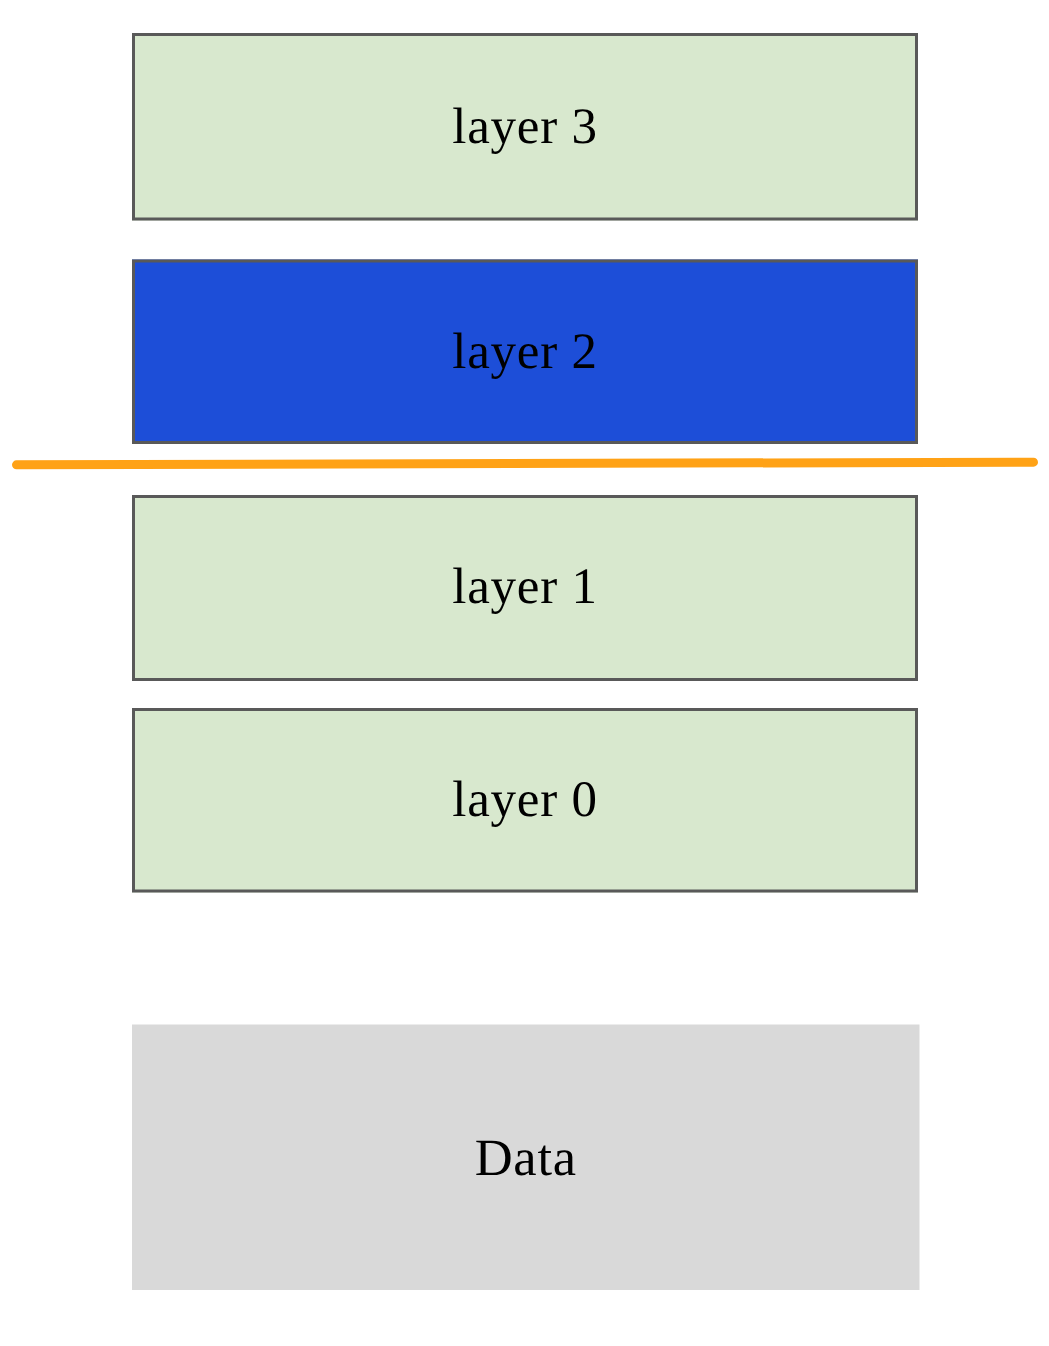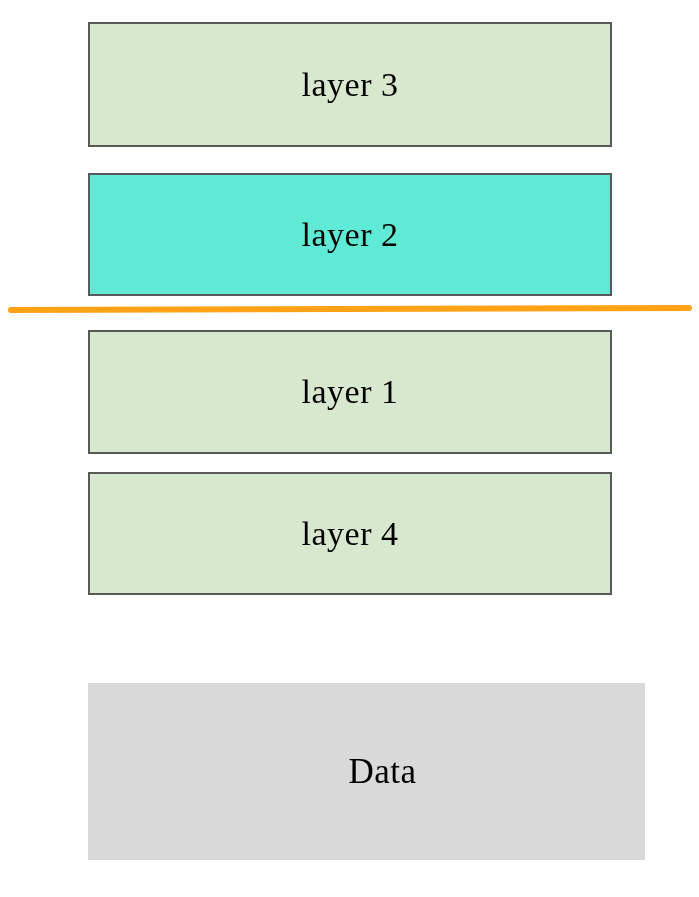--- a/index.html
+++ b/index.html
@@ -61,31 +61,31 @@
 </style>
 </head>
 <body>
 
 <div class="canvas">
 
   <div class="layer-box layer-3" style="background: rgb(216, 232, 206);">
     <span>layer 3</span>
   </div>
 
-  <div class="layer-box layer-2" style="background: #5eead4;">
+  <div class="layer-box layer-2" style="background: #1d4ed8;">
     <span>layer 2</span>
   </div>
 
   <div class="divider" style="background: rgb(255, 162, 22);"></div>
 
   <div class="layer-box layer-1" style="background: rgb(216, 232, 206);">
     <span>layer 1</span>
   </div>
 
   <div class="layer-box layer-0" style="background: rgb(216, 232, 206);">
-    <span>layer 4</span>
+    <span>layer 0</span>
   </div>
 
-  <div class="data-box" style="background: rgb(217, 217, 217); padding-left: 32px;">
+  <div class="data-box" style="background: rgb(217, 217, 217);">
     <span>Data</span>
   </div>
 
 </div>
 
 </body></html>

